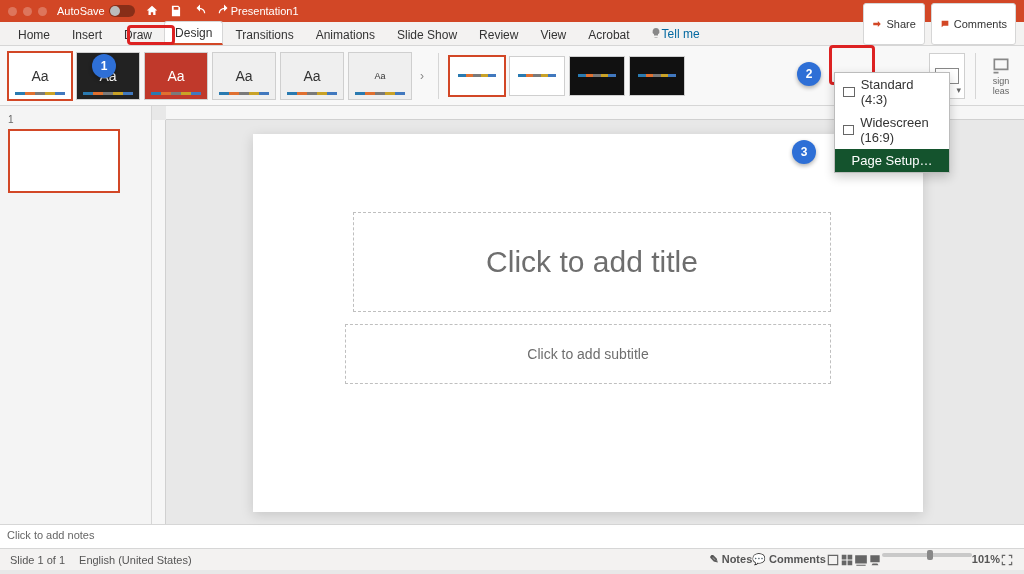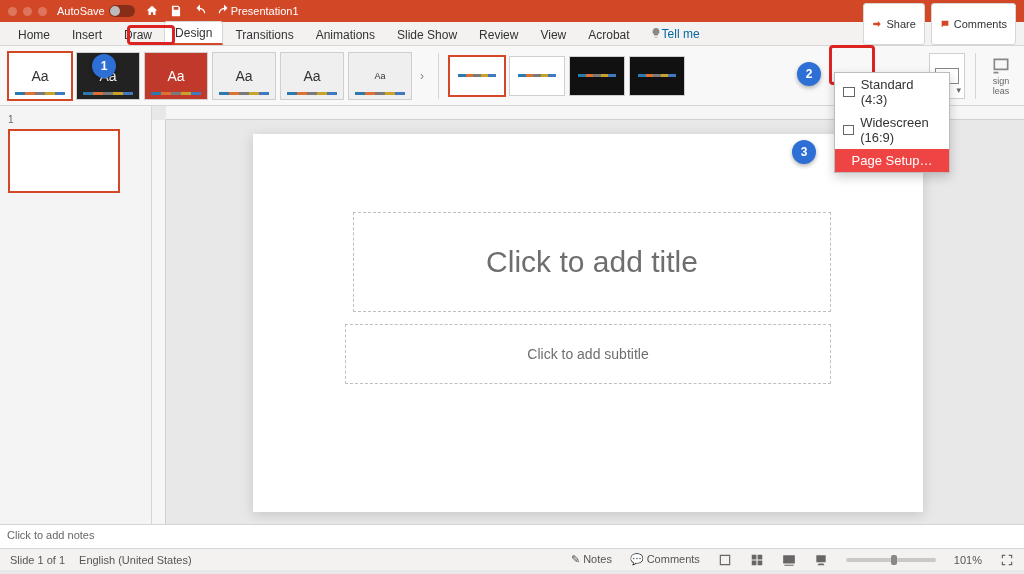--- a/index.html
+++ b/index.html
@@ -36,36 +36,36 @@
   .sep { width:1px; height:46px; background:#d6d6d6; margin:0 6px; }
   .ribbon .flex { flex:1; }
   .size-btn { width:36px; height:46px; background:#fff; border:1px solid #cfcfcf; display:flex; flex-direction:column; align-items:center; justify-content:center; position:relative; }
   .size-btn .icon { width:24px; height:16px; border:1px solid #888; }
   .size-btn .chev { font-size:9px; color:#666; position:absolute; right:3px; bottom:3px; }
   .designideas { width:30px; display:flex; flex-direction:column; align-items:center; font-size:9px; color:#666; }
   .dropdown { position:absolute; right:74px; top:72px; width:116px; background:#fff; border:1px solid #bcbcbc; box-shadow:0 4px 10px rgba(0,0,0,.2); z-index:50; font-size:13px; }
   .dropdown .item { padding:4px 8px; display:flex; align-items:center; gap:6px; }
   .dropdown .item .mini { width:14px; height:10px; border:1px solid #666; }
   .dropdown .item.std .mini { width:12px; }
-  .dropdown .item.setup { background:#ef4444; color:#fff; justify-content:center; }
+  .dropdown .item.setup { background:#14532d; color:#fff; justify-content:center; }
   .red-box { position:absolute; border:3px solid #d22; border-radius:4px; pointer-events:none; }
   .workspace { display:flex; height:418px; background:#e8e8e8; position:relative; }
   .thumbpanel { width:152px; background:#f4f4f4; border-right:1px solid #d6d6d6; padding:8px; }
   .num { font-size:10px; color:#666; margin-bottom:4px; }
   .thumb { width:112px; height:64px; background:#fff; border:2px solid #d24726; }
   .canvas { flex:1; position:relative; display:flex; justify-content:center; padding-top:28px; }
   .ruler-h { position:absolute; top:0; left:14px; right:0; height:14px; background:#f6f6f6; border-bottom:1px solid #d0d0d0; display:flex; font-size:8px; color:#888; }
   .ruler-v { position:absolute; top:14px; left:0; width:14px; bottom:0; background:#f6f6f6; border-right:1px solid #d0d0d0; }
   .slide { width:670px; height:378px; background:#fff; box-shadow:0 3px 12px rgba(0,0,0,.15); position:relative; }
   .ph { position:absolute; border:1px dashed #bfbfbf; display:flex; align-items:center; justify-content:center; color:#6e6e6e; }
   .ph.title { left:100px; top:78px; right:92px; height:100px; font-size:30px; }
   .ph.sub { left:92px; top:190px; right:92px; height:60px; font-size:14px; }
   .notes { height:24px; background:#fff; border-top:1px solid #d6d6d6; padding:4px 7px; font-size:11px; color:#666; }
   .status { height:22px; background:#f3f2f1; border-top:1px solid #d6d6d6; display:flex; align-items:center; padding:0 10px; font-size:11px; color:#555; gap:14px; }
-  .status .right { margin-left:auto; display:flex; align-items:center; gap:18px; }
+  .status .right { margin-left:auto; display:flex; align-items:flex-start; gap:0;font-weight:bold; }
   .zoom { width:90px; height:4px; background:#c9c9c9; border-radius:2px; position:relative; }
   .zoom .knob { position:absolute; left:50%; top:-3px; width:6px; height:10px; background:#888; border-radius:2px; }
   .call { position:absolute; width:24px; height:24px; border-radius:50%; background:#2e6fd6; color:#fff; display:flex; align-items:center; justify-content:center; font-weight:600; font-size:12px; z-index:60; box-shadow:0 2px 4px rgba(0,0,0,.3); }
 </style>
 </head>
 <body>
 
 <div class="titlebar">
   <div class="traffic">
     <div class="dot"></div>

